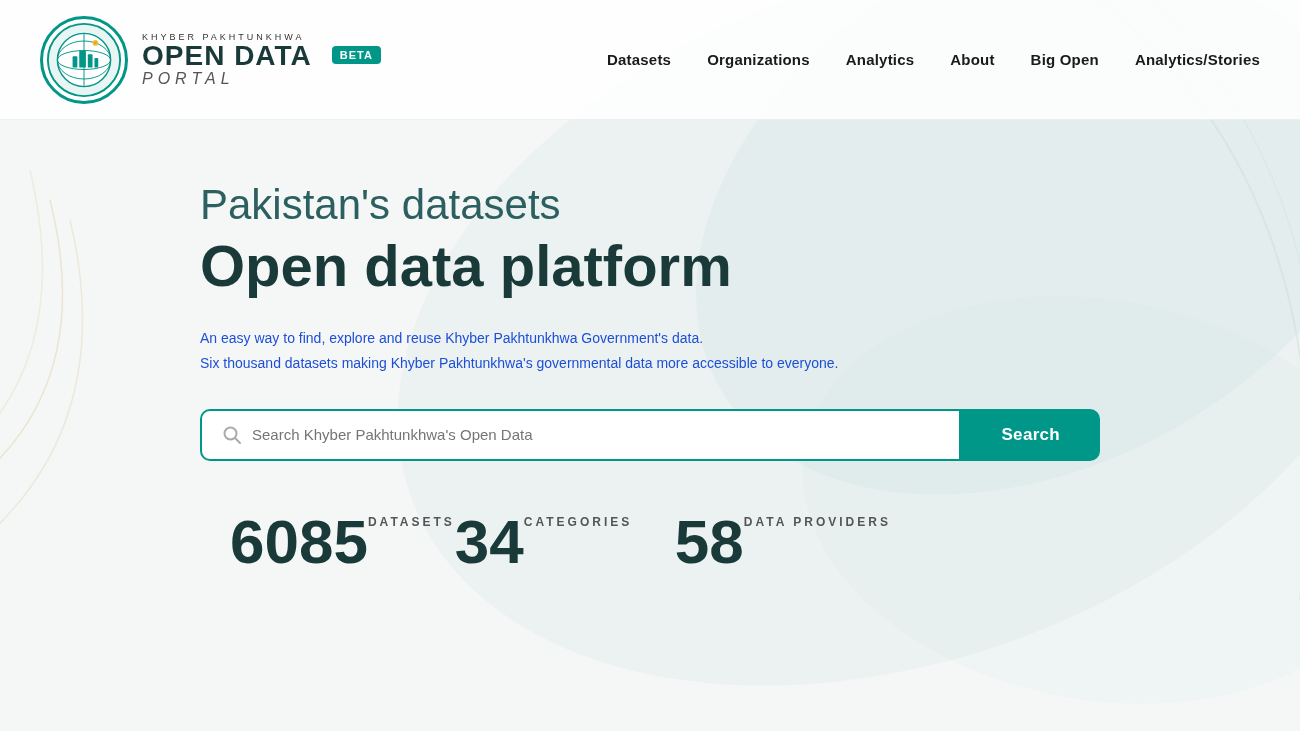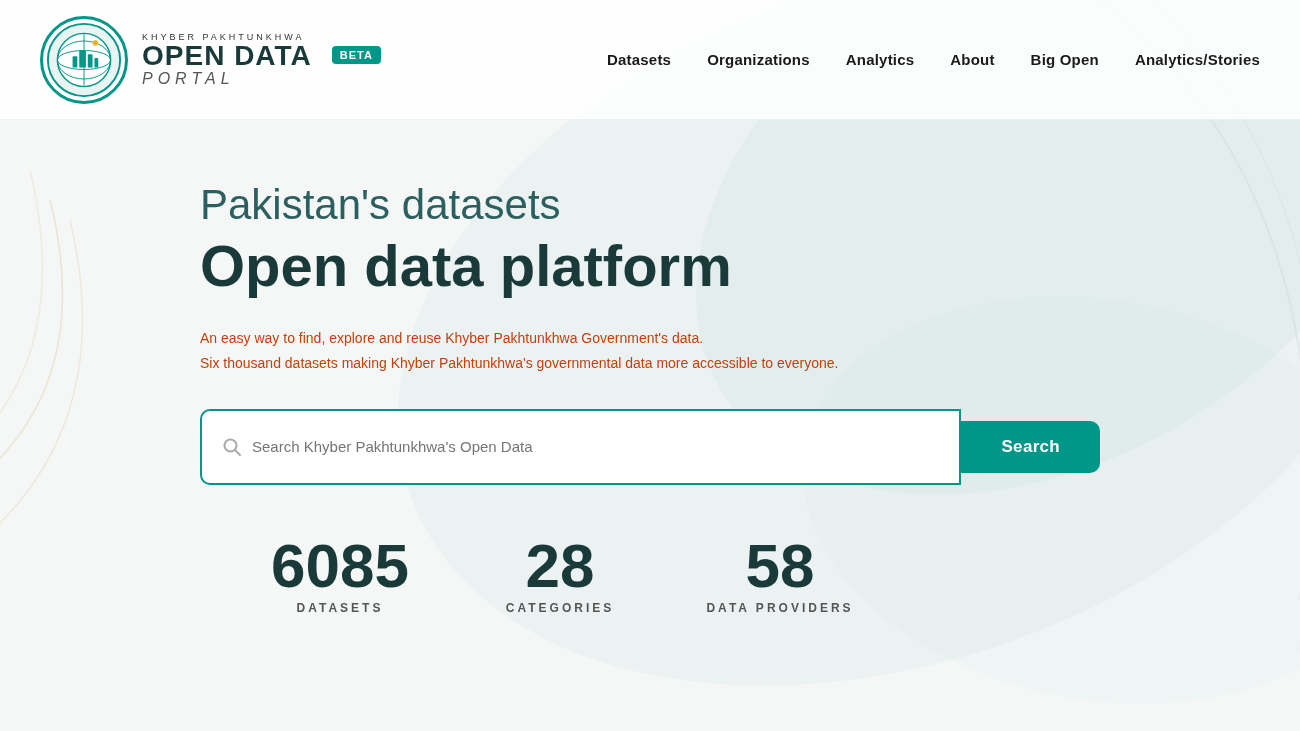--- a/index.html
+++ b/index.html
@@ -146,41 +146,41 @@
 
     .hero-title {
       font-size: 58px;
       color: #1a3a3a;
       font-weight: 900;
       line-height: 1.1;
       margin-bottom: 28px;
     }
 
     .hero-desc {
-      color: #c2410c;
+      color: #1d4ed8;
       font-size: 14px;
       line-height: 1.8;
       margin-bottom: 32px;
     }
 
     
     .search-bar-container {
       display: flex;
       align-items: center;
       gap: 0;
       max-width: 900px;
     }
 
     .search-input-wrapper {
       display: flex;
       align-items: center;
       background: white;
       border: 2px solid #009688;
       border-radius: 10px 0 0 10px;
-      padding: 26px 20px;
+      padding: 14px 20px;
       flex: 1;
       gap: 10px;
     }
 
     .search-icon-wrapper {
       color: #999;
       font-size: 18px;
       display: flex;
       align-items: center;
     }
@@ -209,22 +209,22 @@
     
     .stats-section {
       display: flex;
       gap: 0;
       margin-top: 50px;
       padding-left: 30px;
     }
 
     .stat-item {
       display: flex;
-      flex-direction: column;
-      align-items: center;
+      flex-direction: row;
+      align-items: flex-start;
       min-width: 220px;
     }
 
     .stat-number {
       font-size: 62px;
       font-weight: 900;
       color: #1a3a3a;
       line-height: 1;
     }
 
@@ -316,21 +316,21 @@
     </div>
     <button class="search-btn">Search</button>
   </div>
 
   <div class="stats-section">
     <div class="stat-item">
       <span class="stat-number">6085</span>
       <span class="stat-label">DATASETS</span>
     </div>
     <div class="stat-item">
-      <span class="stat-number">28</span>
+      <span class="stat-number">34</span>
       <span class="stat-label">CATEGORIES</span>
     </div>
     <div class="stat-item">
       <span class="stat-number">58</span>
       <span class="stat-label">DATA PROVIDERS</span>
     </div>
   </div>
 </main>
 
 </body></html>

